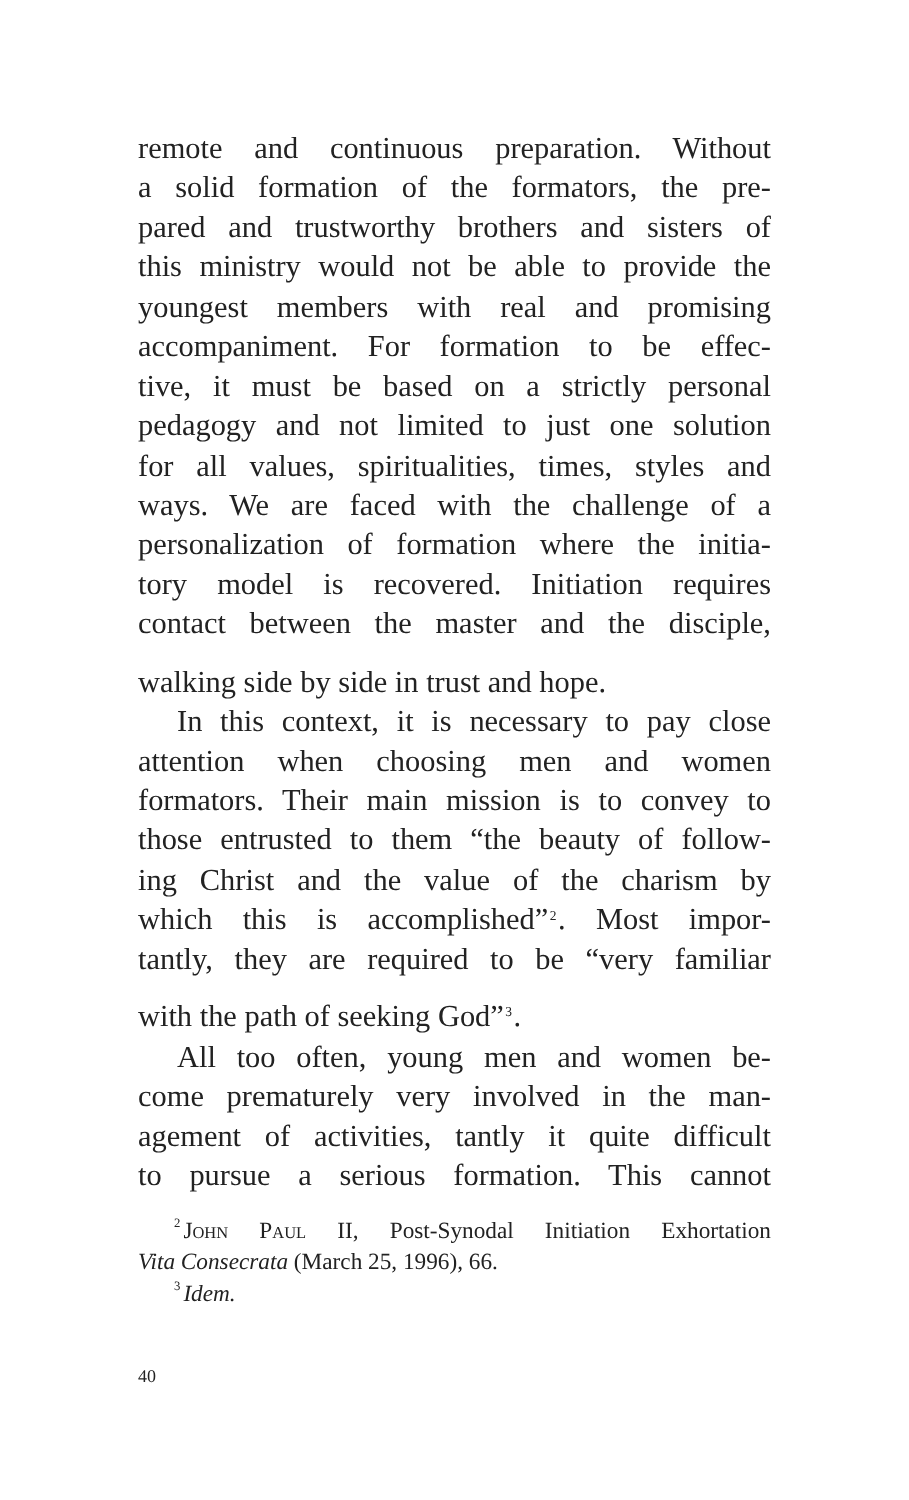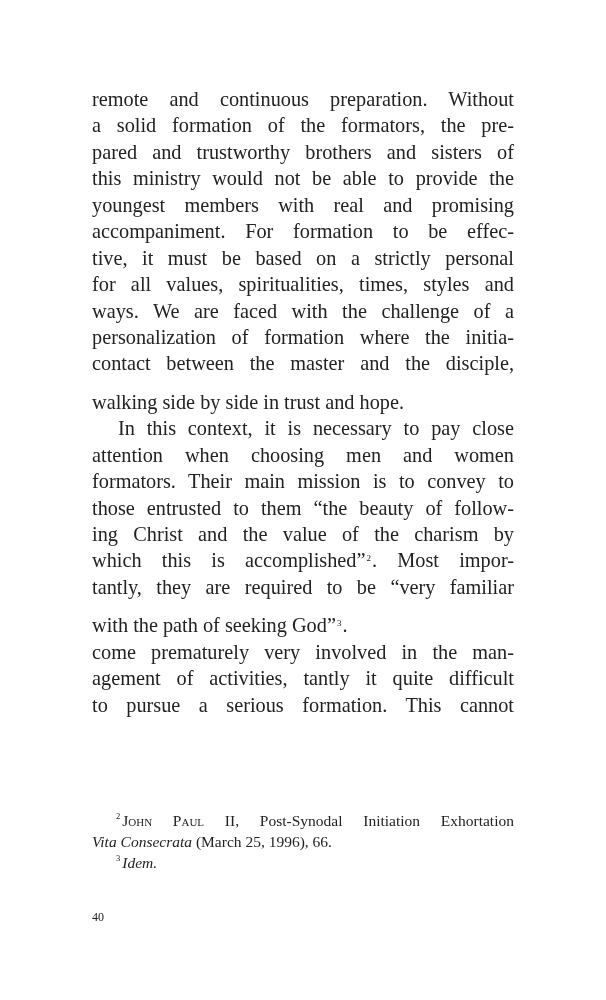--- a/index.html
+++ b/index.html
@@ -83,35 +83,38 @@
 <body>
 
 <div class="page">
   <span class="line">remote and continuous preparation. Without</span>
   <span class="line">a solid formation of the formators, the pre-</span>
   <span class="line">pared and trustworthy brothers and sisters of</span>
   <span class="line">this ministry would not be able to provide the</span>
   <span class="line">youngest members with real and promising</span>
   <span class="line">accompaniment. For formation to be effec-</span>
   <span class="line">tive, it must be based on a strictly personal</span>
+  <span class="line">pedagogy and not limited to just one solution</span>
   <span class="line">for all values, spiritualities, times, styles and</span>
   <span class="line">ways. We are faced with the challenge of a</span>
   <span class="line">personalization of formation where the initia-</span>
+  <span class="line">tory model is recovered. Initiation requires</span>
   <span class="line">contact between the master and the disciple,</span>
   <span class="line last">walking side by side in trust and hope.</span>
 
   <span class="line indent">In this context, it is necessary to pay close</span>
   <span class="line">attention when choosing men and women</span>
   <span class="line">formators. Their main mission is to convey to</span>
   <span class="line">those entrusted to them “the beauty of follow-</span>
   <span class="line">ing Christ and the value of the charism by</span>
   <span class="line"><span>which this is accomplished”</span><sup class="fnref">2</sup><span>. Most impor-</span></span>
   <span class="line">tantly, they are required to be “very familiar</span>
   <span class="line last"><span>with the path of seeking God”</span><sup class="fnref">3</sup><span>.</span></span>
 
+  <span class="line indent">All too often, young men and women be-</span>
   <span class="line">come prematurely very involved in the man-</span>
   <span class="line">agement of activities, tantly it quite difficult</span>
   <span class="line">to pursue a serious formation. This cannot</span>
 </div>
 
 <div class="footnotes">
   <span class="fn-line indent"><span class="fn-num">2</span><span class="smallcaps">John Paul II</span><span>, Post-Synodal Initiation Exhortation</span></span>
   <span class="fn-line last"><span class="italic">Vita Consecrata</span><span> (March 25, 1996), 66.</span></span>
   <span class="fn-line indent last"><span class="fn-num">3</span><span class="italic">Idem.</span></span>
 </div>

